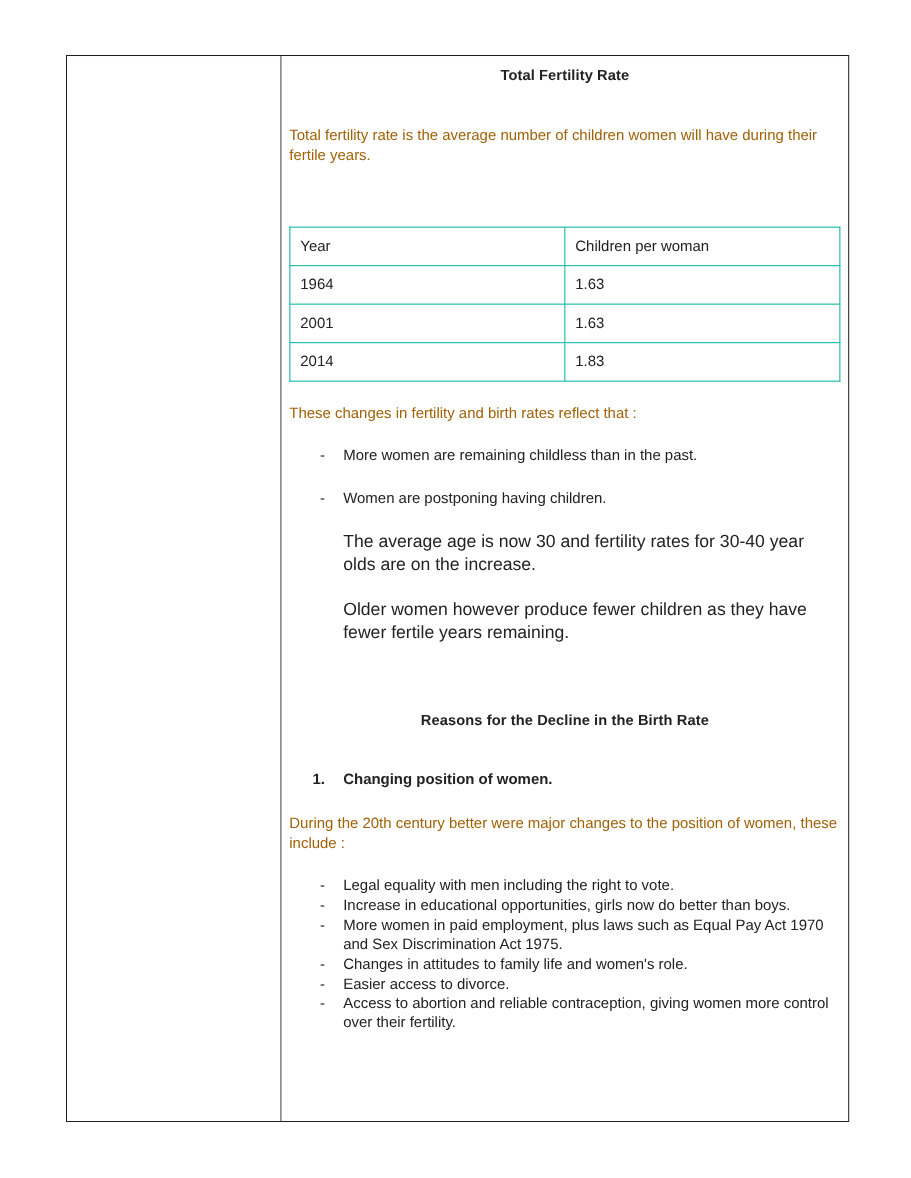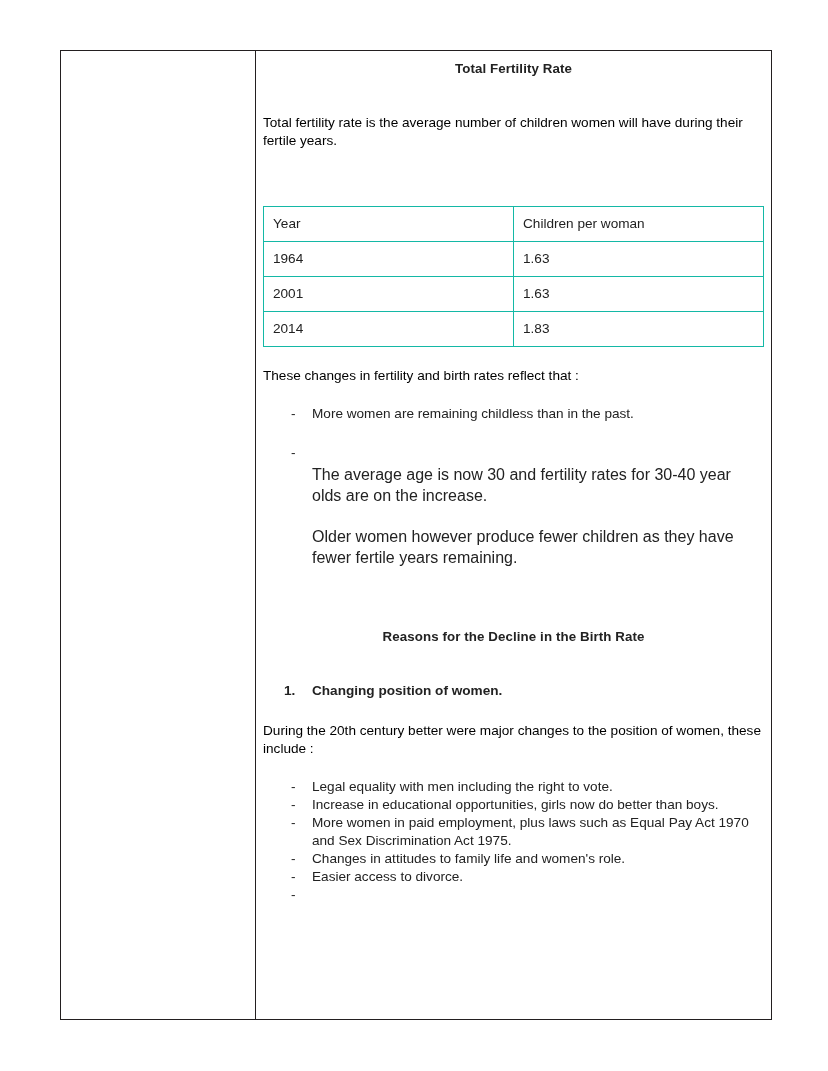--- a/index.html
+++ b/index.html
@@ -69,21 +69,21 @@
     line-height: 1.35;
     letter-spacing: 0.1px;
   }
 
   
   p.body-text {
     font-size: 13.6px;
     line-height: 1.32;
     margin: 0;
     padding: 0;
-    color: #000000;
+    color: #a16207;
   }
 
   .gap-22 { height: 22px; }
   .gap-16 { height: 16px; }
   .gap-20 { height: 20px; }
   .gap-36 { height: 36px; }
   .gap-44 { height: 44px; }
 
   
   .data-table {
@@ -208,20 +208,21 @@
 
       <div class="gap-20"></div>
 
       <ul class="dash-list spaced">
         <li class="dash-item">
           <span class="dash-marker">-</span>
           <span>More women are remaining childless than in the past.</span>
         </li>
         <li class="dash-item">
           <span class="dash-marker">-</span>
+          <span>Women are postponing having children.</span>
         </li>
       </ul>
 
       <div class="gap-20"></div>
 
       <p class="indent-para">The average age is now 30 and fertility rates for 30-40 year olds are on the increase.</p>
 
       <div class="gap-20"></div>
 
       <p class="indent-para">Older women however produce fewer children as they have fewer fertile years remaining.</p>
@@ -260,18 +261,19 @@
         <li class="dash-item">
           <span class="dash-marker">-</span>
           <span>Changes in attitudes to family life and women's role.</span>
         </li>
         <li class="dash-item">
           <span class="dash-marker">-</span>
           <span>Easier access to divorce.</span>
         </li>
         <li class="dash-item">
           <span class="dash-marker">-</span>
+          <span>Access to abortion and reliable contraception, giving women more control over their fertility.</span>
         </li>
       </ul>
 
     </div>
   </div>
 </div>
 
 </body></html>

